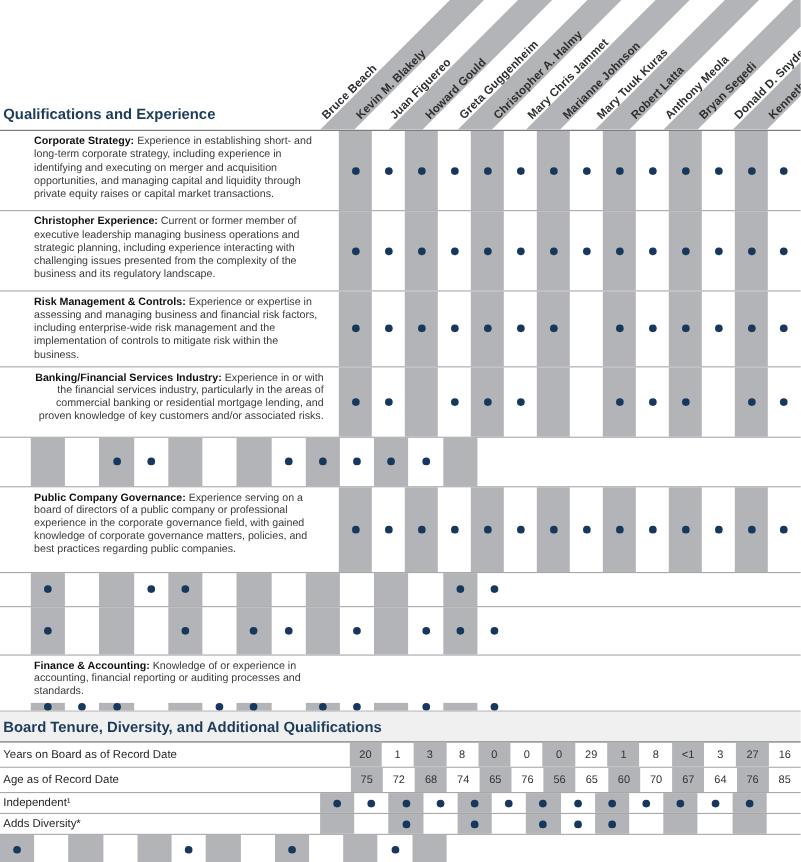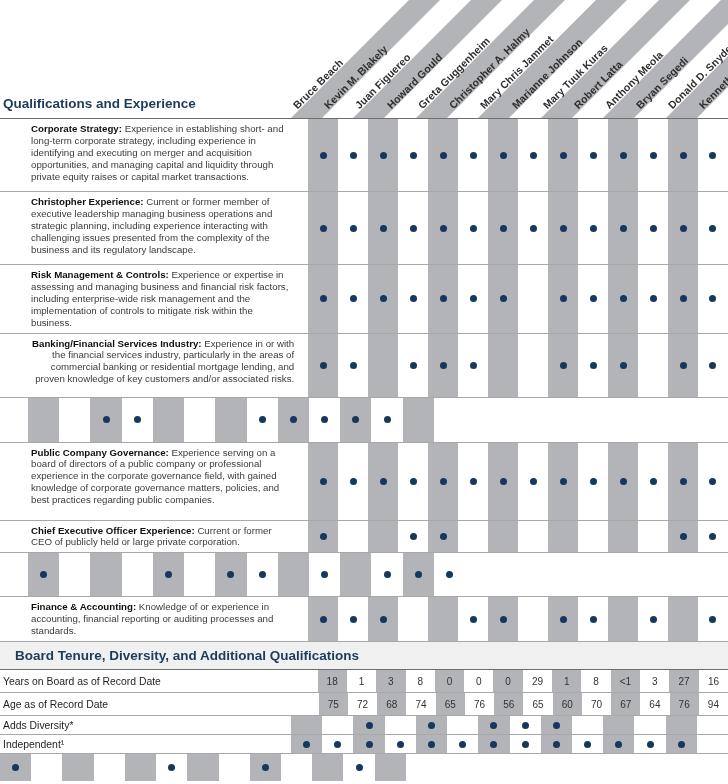--- a/index.html
+++ b/index.html
@@ -29,24 +29,24 @@
   .dotmark { width:7px; height:7px; border-radius:50%; background:var(--dot-navy,#17375c); display:block; }
 
   #qualRows .qrow:nth-child(1) { min-height:73px; }
   #qualRows .qrow:nth-child(2) { min-height:73px; }
   #qualRows .qrow:nth-child(3) { min-height:59px; }
   #qualRows .qrow:nth-child(4) { min-height:64px;text-align:right; }
   #qualRows .qrow:nth-child(5) { min-height:45px; }
   #qualRows .qrow:nth-child(6) { min-height:78px; }
   #qualRows .qrow:nth-child(7) { min-height:31px; }
   #qualRows .qrow:nth-child(8) { min-height:44px; }
-  #qualRows .qrow:nth-child(9) { min-height:44px; }
+  #qualRows .qrow:nth-child(9) { min-height:44px;flex-direction:column; }
 
   
-  .section-band { height:28px; display:flex; align-items:center; padding-left:15px;
+  .section-band { height:28px; display:flex; align-items:center; padding-left:3px;
     background:var(--section-band-bg,#f0f0f1);
     border-bottom:1px solid #6e6e6e; }
   .section-title { font-size:13.5px; font-weight:700; color:var(--accent-navy,#1d3b5a); }
 
   
   .trow { display:flex; border-bottom:1px solid #a8a8a8; align-items:stretch; }
   .tlabel { width:291px; display:flex; align-items:center; padding-left:3px;
     font-size:10.4px; color:#1e1e1e; }
   #tenureRows .trow:nth-child(1) { min-height:23px;gap:44px; }
   #tenureRows .trow:nth-child(2) { min-height:23px;gap:46px; }
@@ -340,21 +340,20 @@
           </div>
           <div class="cell gray">
             <span class="dotmark"></span>
           </div>
           <div class="cell">
             <span class="dotmark"></span>
           </div>
         </div>
       </div>
       <div class="qrow">
-        <div class="qtext"><b>Chief Executive Officer Experience: </b>Current or former CEO of publicly held or large private corporation.</div>
         <div class="cells">
           <div class="cell gray">
             <span class="dotmark"></span>
           </div>
           <div class="cell"></div>
           <div class="cell gray"></div>
           <div class="cell">
             <span class="dotmark"></span>
           </div>
           <div class="cell gray">
@@ -449,21 +448,21 @@
     </div>
 
   <div class="section-band">
     <div class="section-title">Board Tenure, Diversity, and Additional Qualifications</div>
   </div>
 
   <div id="tenureRows">
       <div class="trow">
         <div class="tlabel">Years on Board as of Record Date</div>
         <div class="cells">
-          <div class="cell gray">18</div>
+          <div class="cell gray">20</div>
           <div class="cell">1</div>
           <div class="cell gray">3</div>
           <div class="cell">8</div>
           <div class="cell gray">0</div>
           <div class="cell">0</div>
           <div class="cell gray">0</div>
           <div class="cell">29</div>
           <div class="cell gray">1</div>
           <div class="cell">8</div>
           <div class="cell gray">&lt;1</div>
@@ -481,21 +480,66 @@
           <div class="cell">74</div>
           <div class="cell gray">65</div>
           <div class="cell">76</div>
           <div class="cell gray">56</div>
           <div class="cell">65</div>
           <div class="cell gray">60</div>
           <div class="cell">70</div>
           <div class="cell gray">67</div>
           <div class="cell">64</div>
           <div class="cell gray">76</div>
-          <div class="cell">94</div>
+          <div class="cell">85</div>
+        </div>
+      </div>
+      <div class="trow">
+        <div class="tlabel">Independent¹</div>
+        <div class="cells">
+          <div class="cell gray">
+            <span class="dotmark"></span>
+          </div>
+          <div class="cell">
+            <span class="dotmark"></span>
+          </div>
+          <div class="cell gray">
+            <span class="dotmark"></span>
+          </div>
+          <div class="cell">
+            <span class="dotmark"></span>
+          </div>
+          <div class="cell gray">
+            <span class="dotmark"></span>
+          </div>
+          <div class="cell">
+            <span class="dotmark"></span>
+          </div>
+          <div class="cell gray">
+            <span class="dotmark"></span>
+          </div>
+          <div class="cell">
+            <span class="dotmark"></span>
+          </div>
+          <div class="cell gray">
+            <span class="dotmark"></span>
+          </div>
+          <div class="cell">
+            <span class="dotmark"></span>
+          </div>
+          <div class="cell gray">
+            <span class="dotmark"></span>
+          </div>
+          <div class="cell">
+            <span class="dotmark"></span>
+          </div>
+          <div class="cell gray">
+            <span class="dotmark"></span>
+          </div>
+          <div class="cell"></div>
         </div>
       </div>
       <div class="trow">
         <div class="tlabel">Adds Diversity*</div>
         <div class="cells">
           <div class="cell gray"></div>
           <div class="cell"></div>
           <div class="cell gray">
             <span class="dotmark"></span>
           </div>
@@ -514,65 +558,20 @@
             <span class="dotmark"></span>
           </div>
           <div class="cell"></div>
           <div class="cell gray"></div>
           <div class="cell"></div>
           <div class="cell gray"></div>
           <div class="cell"></div>
         </div>
       </div>
       <div class="trow">
-        <div class="tlabel">Independent¹</div>
-        <div class="cells">
-          <div class="cell gray">
-            <span class="dotmark"></span>
-          </div>
-          <div class="cell">
-            <span class="dotmark"></span>
-          </div>
-          <div class="cell gray">
-            <span class="dotmark"></span>
-          </div>
-          <div class="cell">
-            <span class="dotmark"></span>
-          </div>
-          <div class="cell gray">
-            <span class="dotmark"></span>
-          </div>
-          <div class="cell">
-            <span class="dotmark"></span>
-          </div>
-          <div class="cell gray">
-            <span class="dotmark"></span>
-          </div>
-          <div class="cell">
-            <span class="dotmark"></span>
-          </div>
-          <div class="cell gray">
-            <span class="dotmark"></span>
-          </div>
-          <div class="cell">
-            <span class="dotmark"></span>
-          </div>
-          <div class="cell gray">
-            <span class="dotmark"></span>
-          </div>
-          <div class="cell">
-            <span class="dotmark"></span>
-          </div>
-          <div class="cell gray">
-            <span class="dotmark"></span>
-          </div>
-          <div class="cell"></div>
-        </div>
-      </div>
-      <div class="trow">
         <div class="cells">
           <div class="cell gray">
             <span class="dotmark"></span>
           </div>
           <div class="cell"></div>
           <div class="cell gray"></div>
           <div class="cell"></div>
           <div class="cell gray"></div>
           <div class="cell">
             <span class="dotmark"></span>

